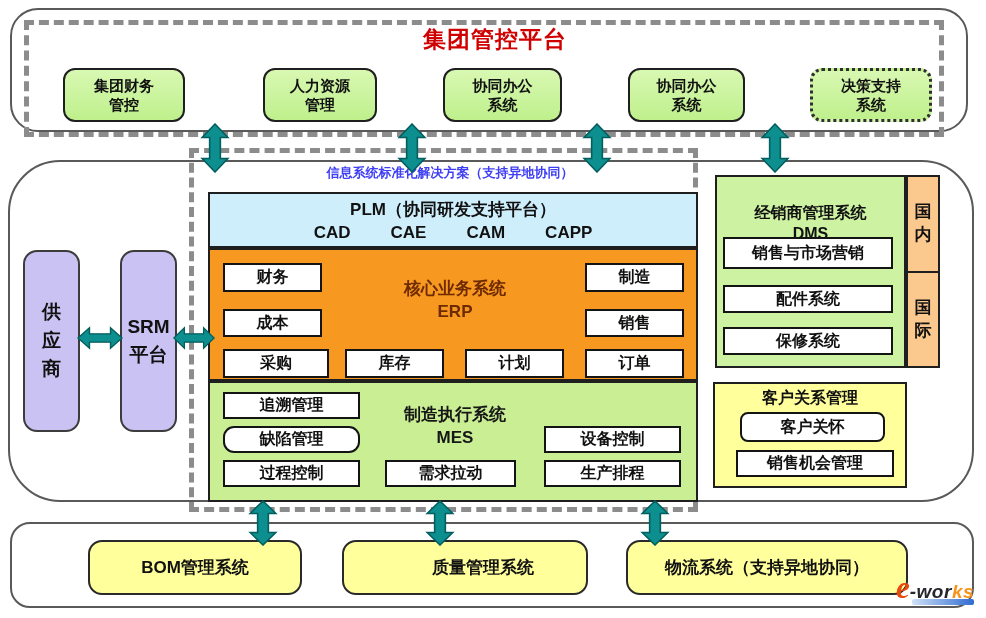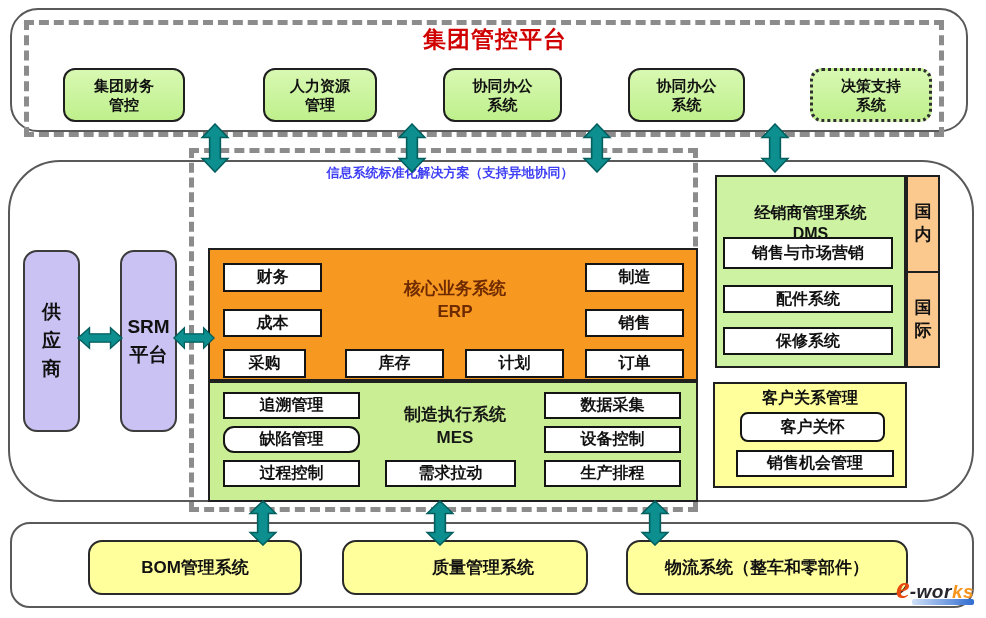--- a/index.html
+++ b/index.html
@@ -97,45 +97,53 @@
     <svg viewBox="0 0 48 26" preserveAspectRatio="none">
         <polygon points="1,13 13,2 13,8.5 35,8.5 35,2 47,13 35,24 35,17.5 13,17.5 13,24" fill="#0e8f8f" stroke="#035e5e" stroke-width="1.5"></polygon>
       </svg>
     </div>
   <div class="abs arr z3" style="left:173px;top:326px;width:42px;height:24px;">
     <svg viewBox="0 0 48 26" preserveAspectRatio="none">
         <polygon points="1,13 13,2 13,8.5 35,8.5 35,2 47,13 35,24 35,17.5 13,17.5 13,24" fill="#0e8f8f" stroke="#035e5e" stroke-width="1.5"></polygon>
       </svg>
     </div>
 
+  <div class="abs plm z2" style="left:208px;top:192px;width:490px;height:56px;">
+    <div class="plm-title" style="text-align:center;margin-top:4px;">PLM（协同研发支持平台）</div>
+    <div class="plm-tools">
+      <span>CAD</span>
+      <span>CAE</span>
+      <span>CAM</span>
+      <span>CAPP</span>
+    </div>
+  </div>
 
   <div class="abs erp z2" style="left:208px;top:248px;width:490px;height:133px;"></div>
   <div class="abs erp-title z3" style="left:340px;top:278px;width:230px;text-align:center;">
     <div>核心业务系统</div>
     <div>ERP</div>
   </div>
   <div class="abs white-mod flexc z3" style="left:223px;top:263px;width:99px;height:29px;">财务</div>
   <div class="abs white-mod flexc z3" style="left:223px;top:309px;width:99px;height:28px;">成本</div>
-  <div class="abs white-mod flexc z3" style="left:223px;top:349px;width:83px;height:29px;">采购</div>
+  <div class="abs white-mod flexc z3" style="left:223px;top:349px;width:106px;height:29px;">采购</div>
   <div class="abs white-mod flexc z3" style="left:345px;top:349px;width:99px;height:29px;">库存</div>
   <div class="abs white-mod flexc z3" style="left:465px;top:349px;width:99px;height:29px;">计划</div>
   <div class="abs white-mod flexc z3" style="left:585px;top:263px;width:99px;height:29px;">制造</div>
   <div class="abs white-mod flexc z3" style="left:585px;top:309px;width:99px;height:28px;">销售</div>
   <div class="abs white-mod flexc z3" style="left:585px;top:349px;width:99px;height:29px;">订单</div>
 
   <div class="abs mes z2" style="left:208px;top:381px;width:490px;height:121px;"></div>
   <div class="abs mes-title z3" style="left:340px;top:404px;width:230px;text-align:center;">
     <div>制造执行系统</div>
     <div>MES</div>
   </div>
   <div class="abs white-mod flexc z3" style="left:223px;top:392px;width:137px;height:27px;">追溯管理</div>
   <div class="abs white-mod flexc z3" style="left:223px;top:426px;width:137px;height:27px;border-radius:11px;">缺陷管理</div>
   <div class="abs white-mod flexc z3" style="left:223px;top:460px;width:137px;height:27px;">过程控制</div>
   <div class="abs white-mod flexc z3" style="left:385px;top:460px;width:131px;height:27px;">需求拉动</div>
-  <div class="abs white-mod flexc z3" style="left:544px;top:392px;width:137px;height:27px;">数据采集</div>
   <div class="abs white-mod flexc z3" style="left:544px;top:426px;width:137px;height:27px;">设备控制</div>
   <div class="abs white-mod flexc z3" style="left:544px;top:460px;width:137px;height:27px;">生产排程</div>
 
   <div class="abs dms z2" style="left:715px;top:175px;width:191px;height:193px;"></div>
   <div class="abs dms-title z2" style="left:715px;top:203px;width:191px;text-align:center;">经销商管理系统</div>
   <div class="abs dms-title z2" style="left:715px;top:224px;width:191px;text-align:center;">DMS</div>
   <div class="abs white-mod flexc z3" style="left:723px;top:237px;width:170px;height:32px;">销售与市场营销</div>
   <div class="abs white-mod flexc z3" style="left:723px;top:285px;width:170px;height:28px;">配件系统</div>
   <div class="abs white-mod flexc z3" style="left:723px;top:327px;width:170px;height:28px;">保修系统</div>
   <div class="abs region flexc pre z2" style="left:906px;top:175px;width:34px;height:98px;">国
@@ -160,20 +168,20 @@
     </div>
   <div class="abs arr z4" style="left:640px;top:500px;width:30px;height:46px;">
     <svg viewBox="0 0 28 48" preserveAspectRatio="none">
         <polygon points="14,1 26,14 19,14 19,34 26,34 14,47 2,34 9,34 9,14 2,14" fill="#0e8f8f" stroke="#035e5e" stroke-width="1.5"></polygon>
       </svg>
     </div>
 
   <div class="abs container-white z0" style="left:10px;top:522px;width:964px;height:86px;border-radius:20px;"></div>
   <div class="abs yellow-sys flexc z2" style="left:88px;top:540px;width:214px;height:55px;">BOM管理系统</div>
   <div class="abs yellow-sys flexc z2" style="left:342px;top:540px;width:246px;height:55px;padding-left:36px;">质量管理系统</div>
-  <div class="abs yellow-sys flexc z2" style="left:626px;top:540px;width:282px;height:55px;">物流系统（整车和零部件）</div>
+  <div class="abs yellow-sys flexc z2" style="left:626px;top:540px;width:282px;height:55px;">物流系统（支持异地协同）</div>
 
   <div class="abs logo z3" style="left:896px;top:570px;width:86px;height:38px;">
     <span class="logo-e">e</span><span class="logo-mid">-wor</span><span class="logo-tail">ks</span>
     <div class="logo-bar"></div>
   </div>
 
 </div>
 
 </body></html>

